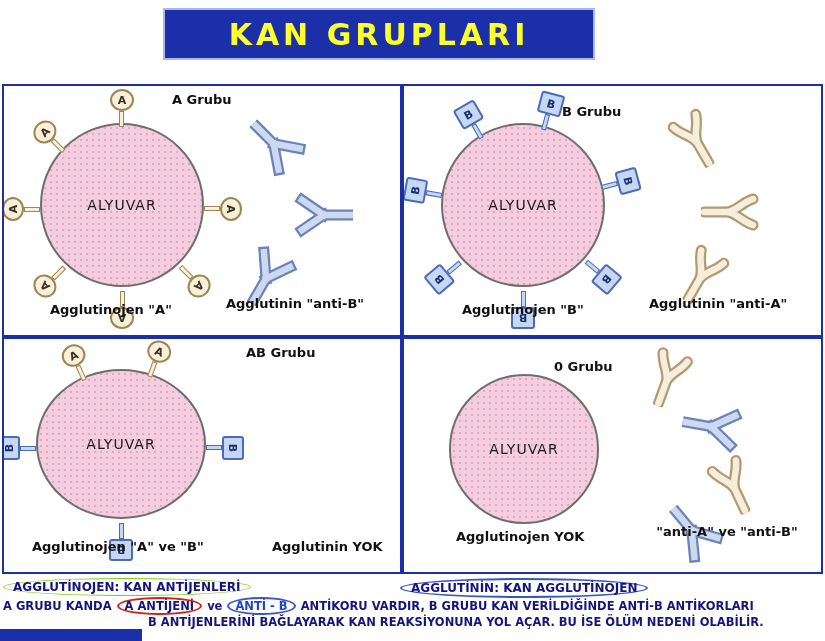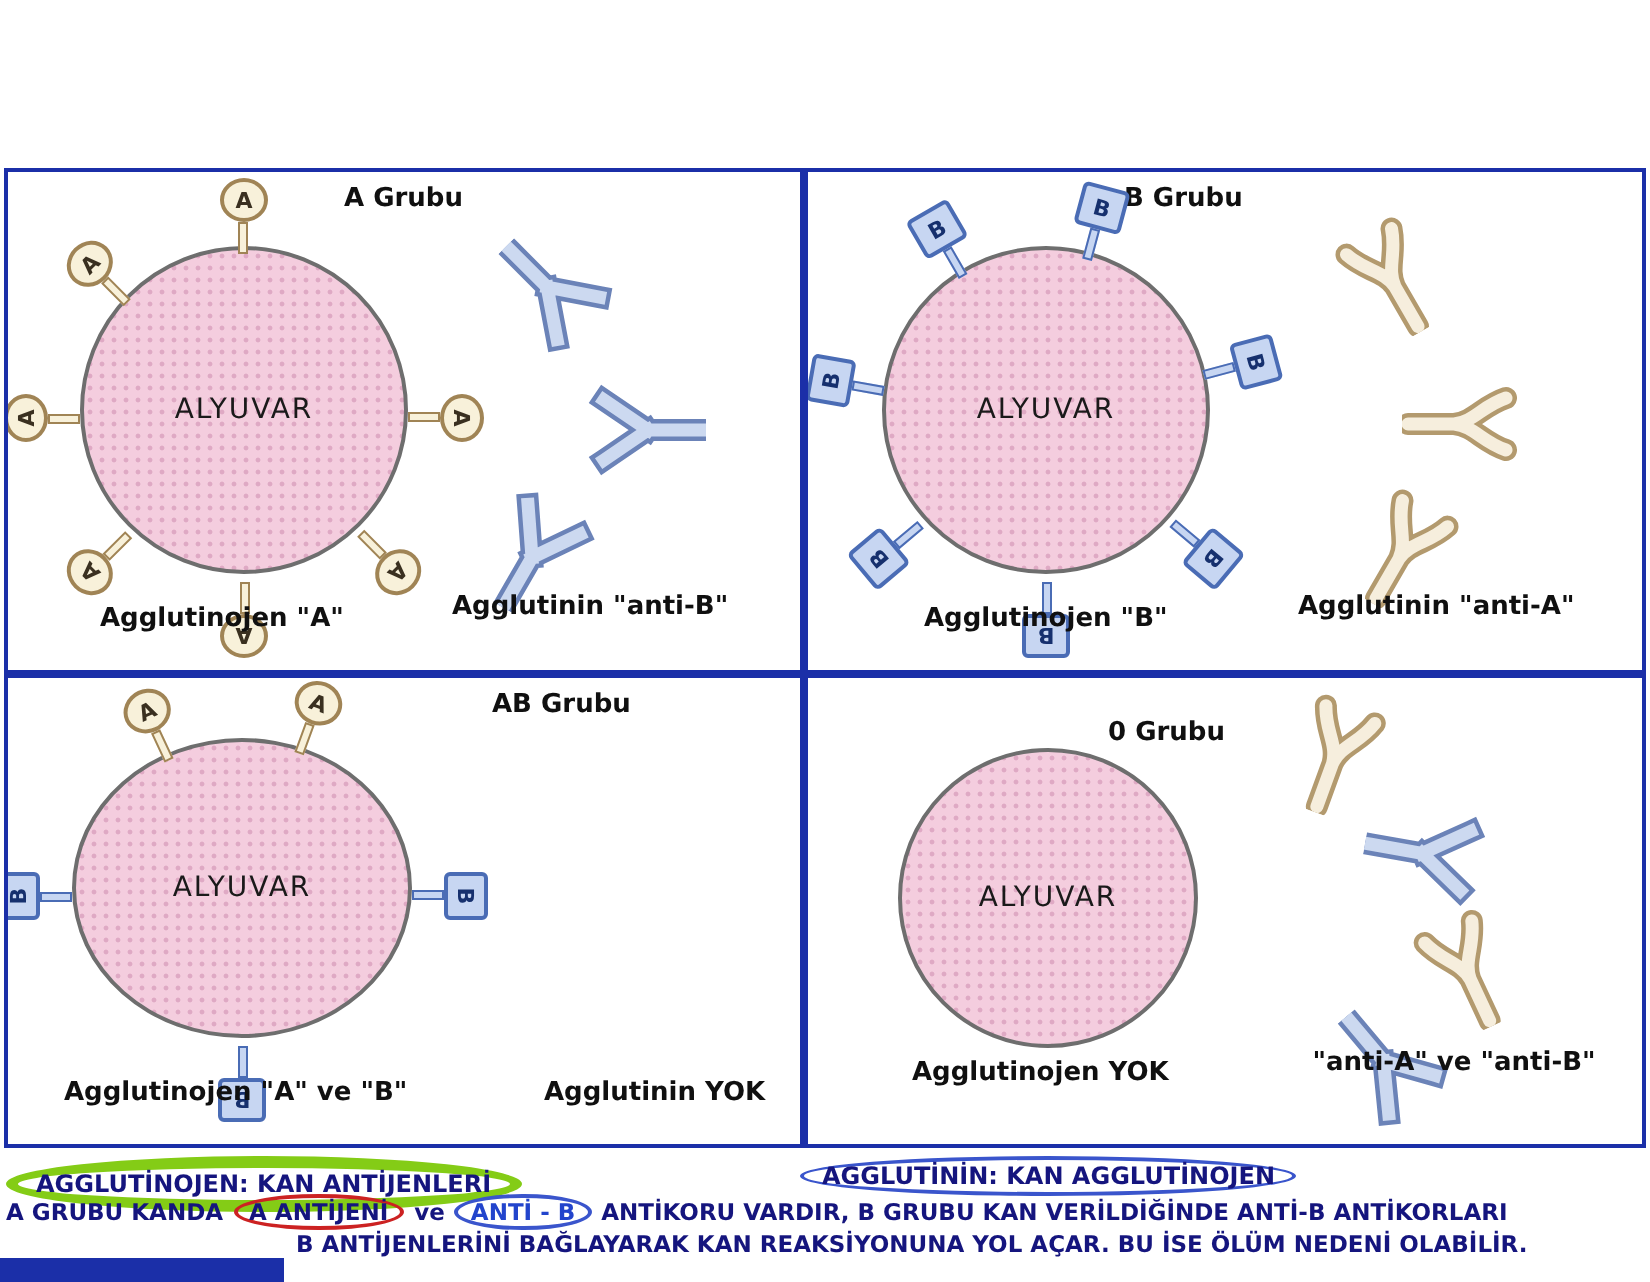--- a/index.html
+++ b/index.html
@@ -50,21 +50,21 @@
   .ab-icon { position:absolute; width:46px; height:62px; }
   .ab-icon svg { display:block; }
   
   .caption { position:absolute; font-size:13px; font-weight:bold; color:#101010; white-space:nowrap; }
   .caption-stack { position:absolute; font-size:13px; font-weight:bold; color:#101010; text-align:center; line-height:16px; }
   
   .callout {
     position:absolute; font-size:12px; font-weight:bold; color:#15157e;
     padding:1px 9px; border-radius:50%; white-space:nowrap;
   }
-  .callout-red  { border:6px solid #84cc16; }
+  .callout-red  { border:1px solid #84cc16; }
   .callout-blue { border:2px solid #3a55cc; }
   .footer-line { position:absolute; font-size:11.5px; font-weight:bold; color:#15157e; white-space:nowrap; }
   .footer-line .seg { margin-right:5px; }
   .circ { padding:0 6px; border-radius:50%; }
   .circ-red  { border:2px solid #cc2222; }
   .circ-blue { border:2px solid #3a55cc; color:#2244cc; }
   .blue-text { color:#2244cc; }
   .footer-strip { position:absolute; left:0; top:629px; width:142px; height:12px; background:#1b2fa8; }
 </style>
 </head>
@@ -78,20 +78,23 @@
     </symbol>
     <symbol id="sym-anti-a" viewBox="0 0 44 62">
       <path d="M22 59 L22 36 M22 36 C21 26 13 22 9 10 M22 36 C23 26 31 22 35 10" stroke="#b39a6e" stroke-width="11" fill="none" stroke-linecap="round"></path>
       <path d="M22 59 L22 36 M22 36 C21 26 13 22 9 10 M22 36 C23 26 31 22 35 10" stroke="#f6eedd" stroke-width="6.5" fill="none" stroke-linecap="round"></path>
     </symbol>
   </defs>
 </svg>
 
 <div class="stage">
 
+  <div class="banner">
+    <span class="banner-title">KAN GRUPLARI</span>
+  </div>
 
   <div class="grid">
 
     <div class="panel p-a">
       <span class="panel-title" style="left:168px;top:6px">A Grubu</span>
 
       <div class="cell" style="left:36px;top:37px;width:164px;height:164px">
         <span class="cell-label">ALYUVAR</span>
       </div>
 
@@ -138,21 +141,21 @@
           <svg width="46" height="62">
             <use href="#sym-anti-b"></use>
           </svg>
         </span>
 
       <span class="caption" style="left:46px;top:216px">Agglutinojen "A"</span>
       <span class="caption" style="left:222px;top:210px">Agglutinin "anti-B"</span>
     </div>
 
     <div class="panel p-b">
-      <span class="panel-title" style="left:158px;top:6px">B Grubu</span>
+      <span class="panel-title" style="left:158px;top:18px">B Grubu</span>
 
       <div class="cell" style="left:37px;top:37px;width:164px;height:164px">
         <span class="cell-label">ALYUVAR</span>
       </div>
 
       <div class="antigen b" style="left:127px;top:6px;transform:rotate(15deg)">
           <span class="stalk"></span>
           <span class="badge">B</span>
         </div>
       <div class="antigen b" style="left:65px;top:14px;transform:rotate(-30deg)">

